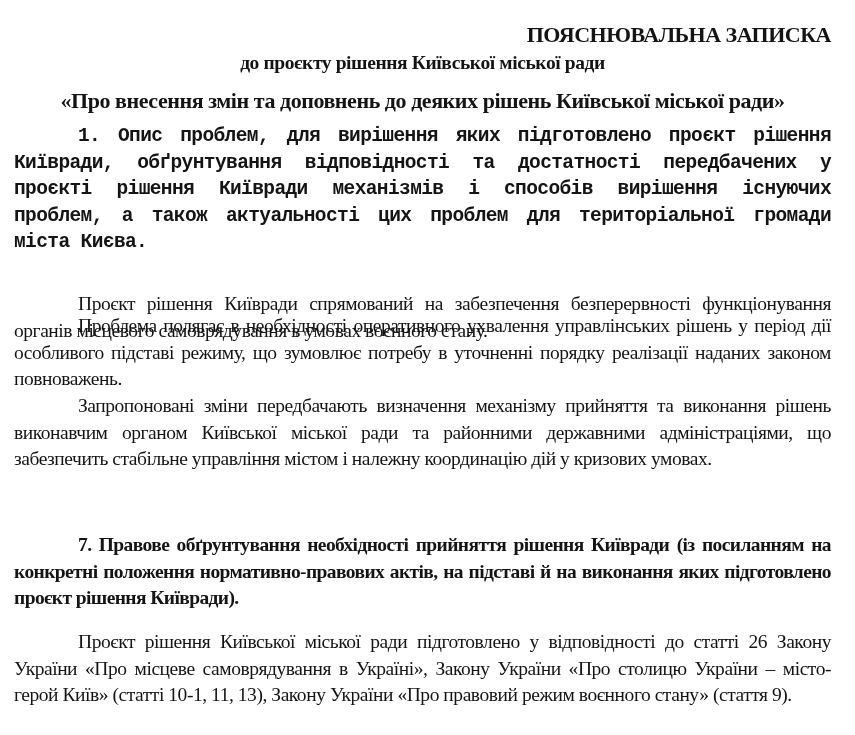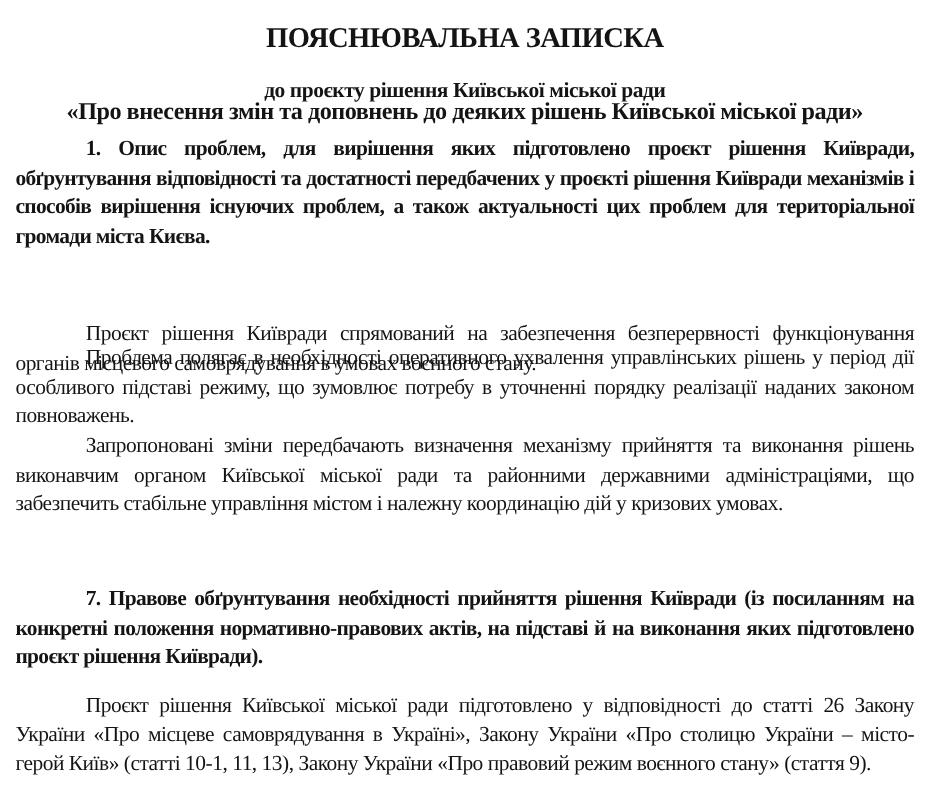--- a/index.html
+++ b/index.html
@@ -23,32 +23,32 @@
     }
     .title-block {
       text-align: center;
       font-weight: bold;
       font-stretch: condensed;
     }
     .title-main {
       position: absolute;
       left: 0; width: 817px;
       top: 22px;
-      font-size: 26px;
+      font-size: 22px;
       line-height: 26px;
       letter-spacing: -0.5px;
+      text-align: right;
     }
     .title-sub {
       position: absolute;
       left: 0; width: 817px;
       top: 51px;
       font-size: 19.5px;
       line-height: 24px;
       letter-spacing: -0.4px;
-      margin-top: 20px;
     }
     .title-sub2 {
       position: absolute;
       left: 0; width: 817px;
       top: 89px;
       font-size: 22px;
       line-height: 24px;
       letter-spacing: -0.45px;
     }
     .para {
@@ -61,21 +61,21 @@
       line-height: 26.5px;
       text-indent: 64px;
       margin: 0;
       letter-spacing: -0.45px;
       word-spacing: 0px;
     }
     .para.bold {
       font-weight: bold;
       letter-spacing: -0.6px;
     }
-    .p1h { top: 123px; }
+    .p1h { top: 123px; font-family: Liberation Mono, monospace; }
     .p1a { top: 261px; margin-top: 30px; }
     .p1b { top: 313px; }
     .p1c { top: 393px; font-family: Liberation Serif, serif; }
     .p2h { top: 532px; }
     .p2a { top: 584px; margin-top: 45px; }
   </style>
 </head>
 <body>
 
 <div class="page">

